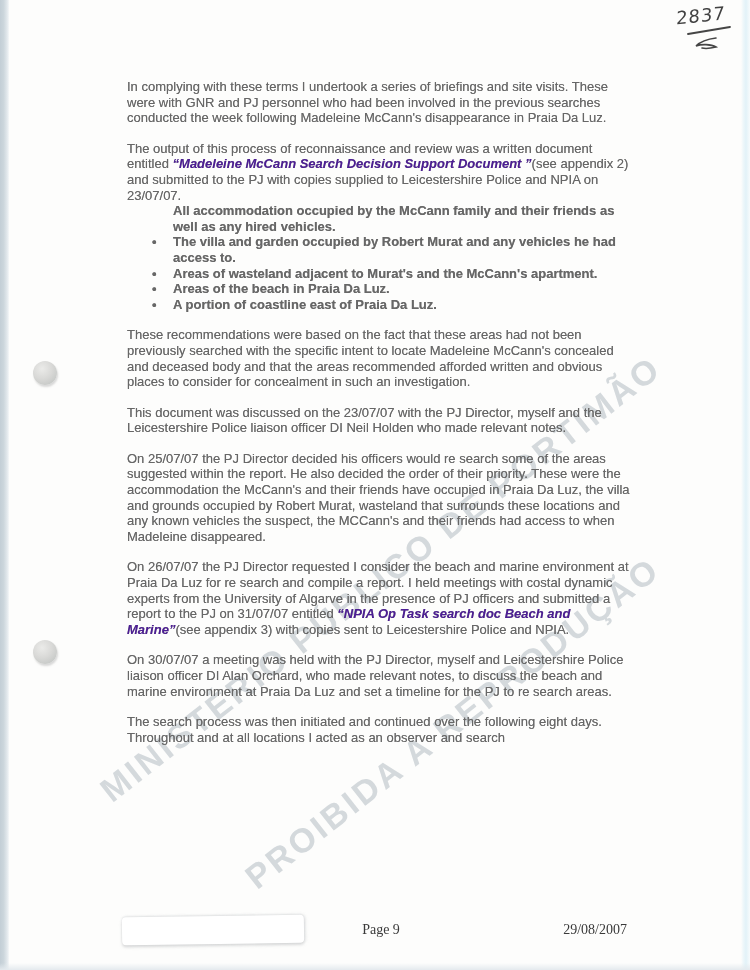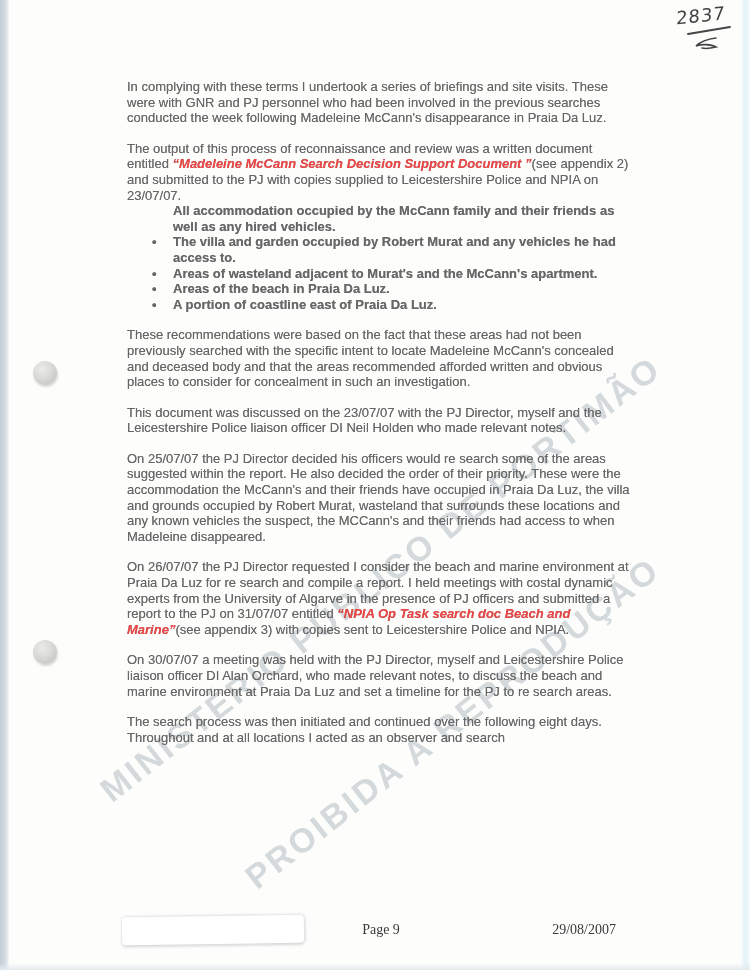--- a/index.html
+++ b/index.html
@@ -69,38 +69,38 @@
   .doc-content {
     position: absolute; left: 127px; top: 79px; width: 508px;
     z-index: 2;
     font-size: 13px; line-height: 15.6px;
     color: #676767;
     text-shadow: 0 0 0.5px rgba(105,105,105,0.75);
   }
   .para { margin: 15px 0 0 0; }
   .para:first-child { margin-top: 0; }
   .para.tight { margin-top: 0; }
-  .bi { font-weight: 700; font-style: italic; color: #ef4444; }
+  .bi { font-weight: 700; font-style: italic; color: #4c1d95; }
   .bullet-list { margin: 0; font-weight: bold; }
   .bullet-item { display: flex; }
   .bullet-marker {
     width: 21px; flex: 0 0 21px; margin-left: 25px;
     text-align: left; font-size: 13px;
   }
   .bullet-text { flex: 1; }
 
   
   .footer-row {
     position: absolute; left: 127px; top: 922px; width: 508px;
     z-index: 2;
     font-family: "Liberation Serif", serif;
     font-size: 14px; color: #3a3a3a;
   }
   .footer-page { position: absolute; left: 0; width: 100%; text-align: center; top: 0; }
-  .footer-date { position: absolute; right: 19px; top: 0; margin-left: 6px; }
+  .footer-date { position: absolute; right: 8px; top: 0; margin-left: 6px; }
   .footer-redaction {
     position: absolute; left: 122px; top: 916px; width: 182px; height: 28px;
     background: #ffffff;
     border-radius: 4px;
     transform: rotate(-0.8deg);
     box-shadow: 0 2px 3px rgba(185,188,190,0.55), 0 -1px 2px rgba(200,203,205,0.4), 2px 0 3px rgba(210,212,214,0.35);
     z-index: 3;
   }
 </style>
 </head>

